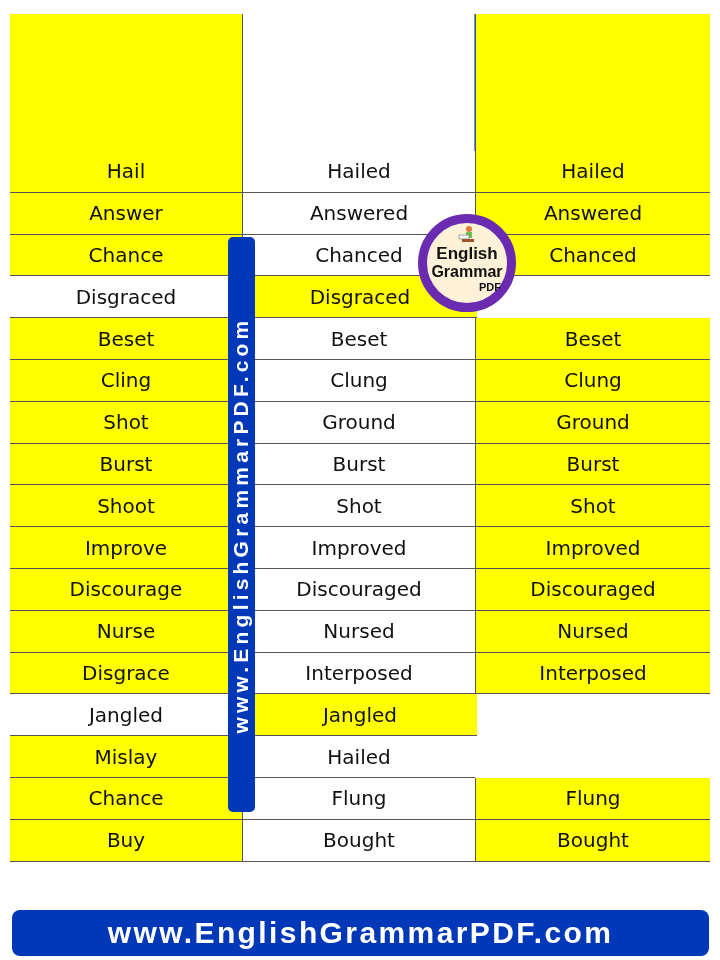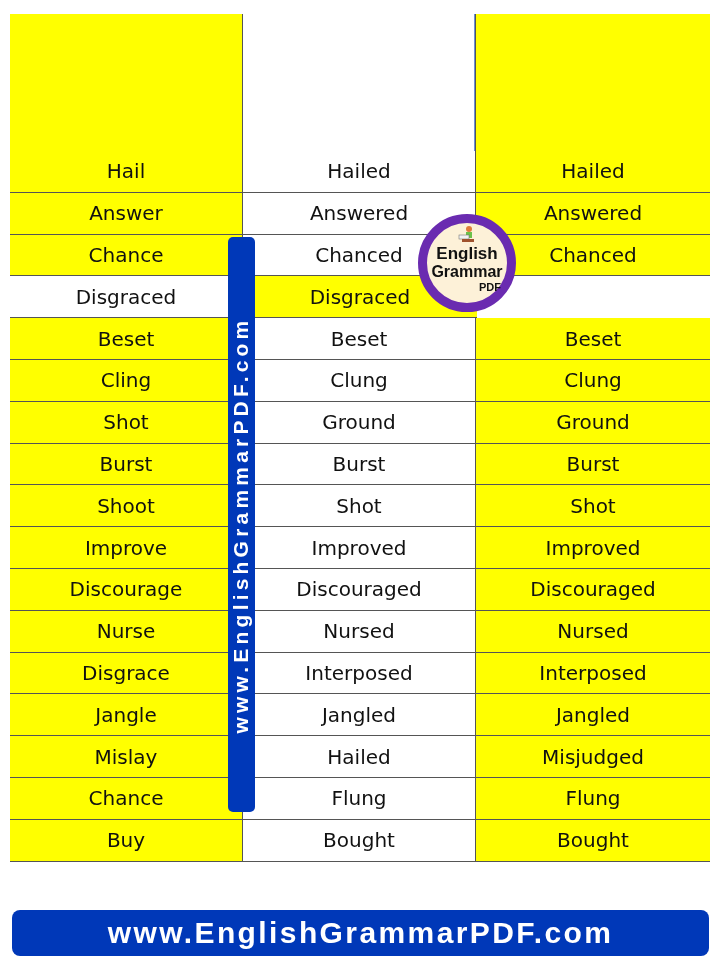--- a/index.html
+++ b/index.html
@@ -101,28 +101,26 @@
       <div class="cell c1">Nurse</div>
       <div class="cell c2">Nursed</div>
       <div class="cell c3">Nursed</div>
     </div>
     <div class="row">
       <div class="cell c1">Disgrace</div>
       <div class="cell c2">Interposed</div>
       <div class="cell c3">Interposed</div>
     </div>
     <div class="row">
-      <div class="cell c1">Jangle</div>
       <div class="cell c2">Jangled</div>
       <div class="cell c3">Jangled</div>
     </div>
     <div class="row">
       <div class="cell c1">Mislay</div>
       <div class="cell c2">Hailed</div>
-      <div class="cell c3">Misjudged</div>
     </div>
     <div class="row">
       <div class="cell c1">Chance</div>
       <div class="cell c2">Flung</div>
       <div class="cell c3">Flung</div>
     </div>
     <div class="row">
       <div class="cell c1">Buy</div>
       <div class="cell c2">Bought</div>
       <div class="cell c3">Bought</div>

